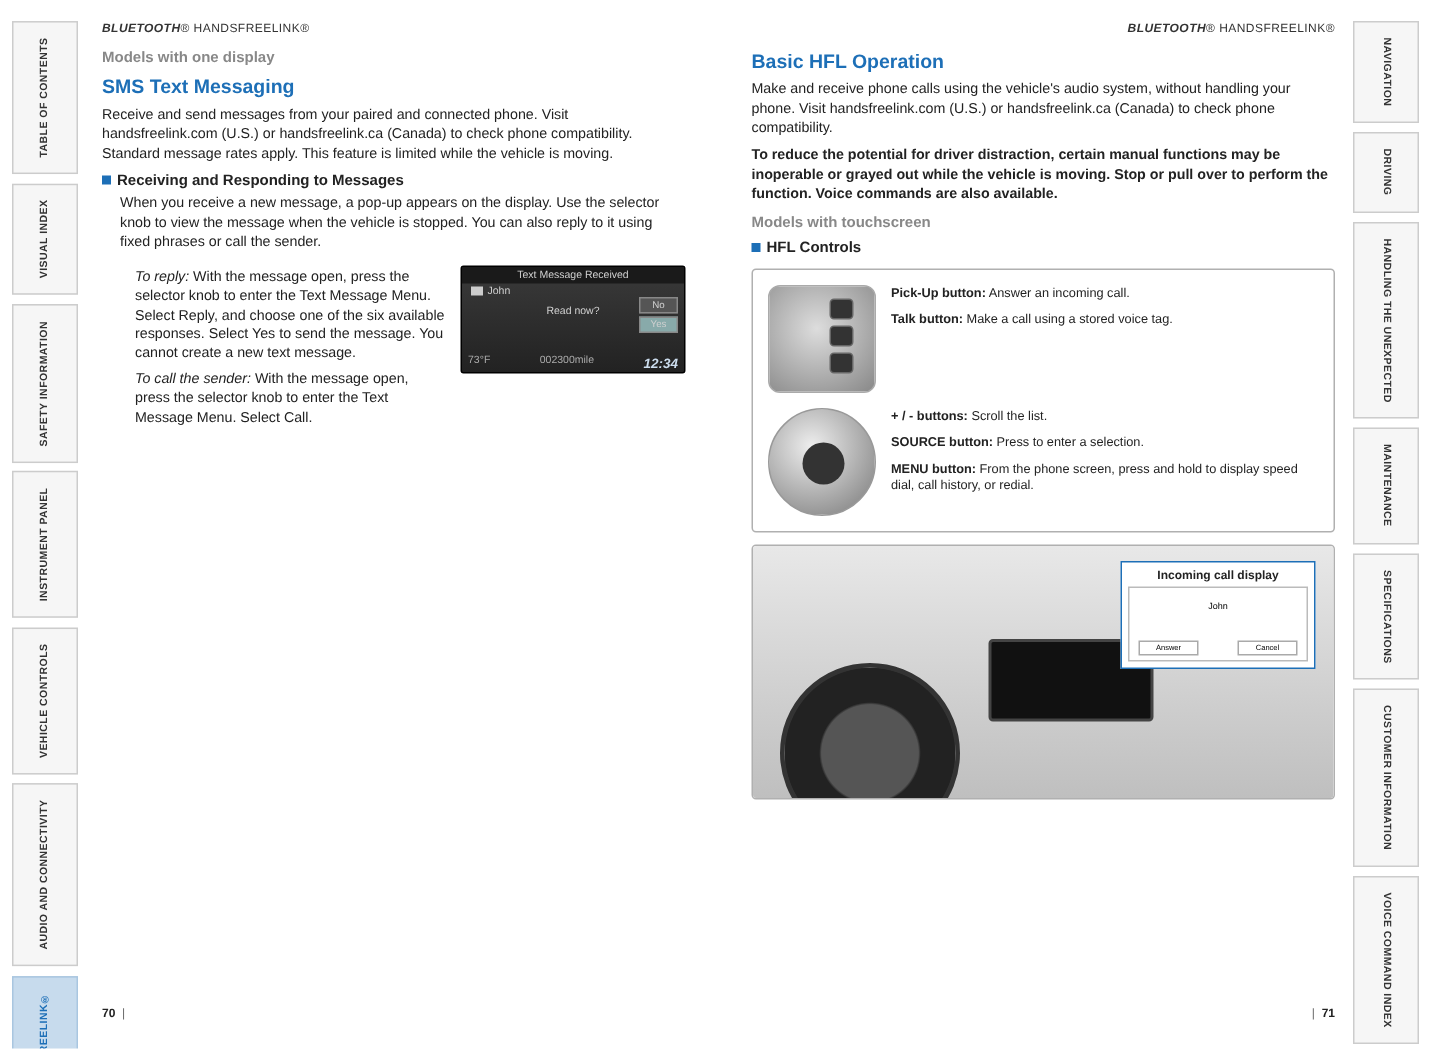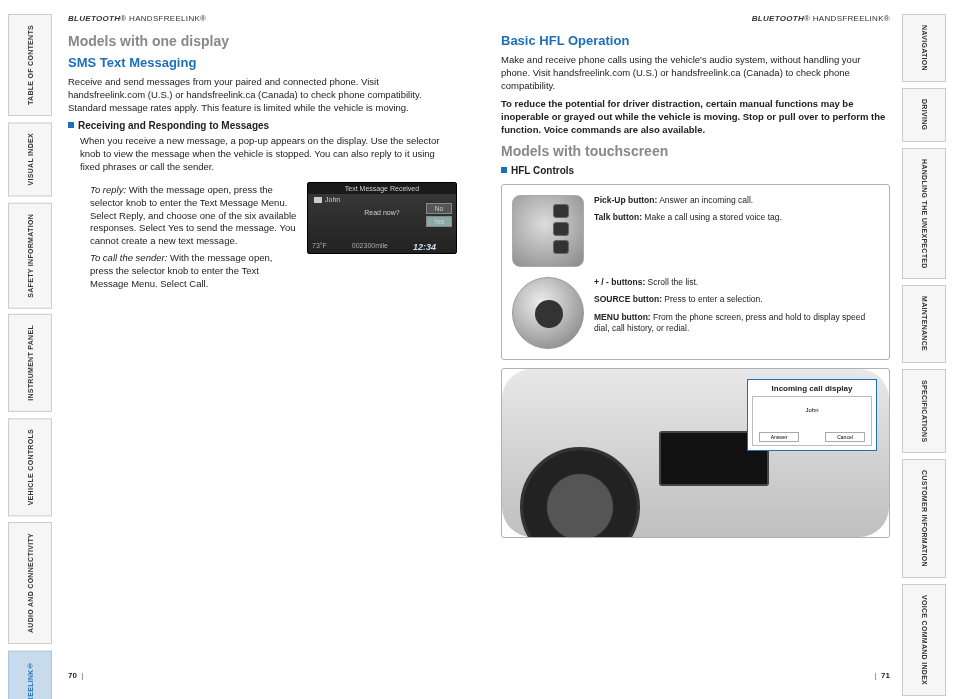--- a/index.html
+++ b/index.html
@@ -27,21 +27,21 @@
   .page-right { padding: 0 12px 0 22px; }
   .runhead {
     font-size: 8px;
     letter-spacing: 0.3px;
     color: #333;
     margin-bottom: 10px;
   }
   .runhead-right { text-align: right; }
   .runhead i { font-style: italic; font-weight: bold; }
   .models-note {
-    font-size: 14px;
+    font-size: 10px;
     color: #888;
     font-weight: bold;
     margin-bottom: 6px;
   }
   h2.section {
     color: #1d6fb7;
     font-size: 13px;
     font-weight: bold;
     margin-bottom: 6px;
   }
@@ -85,21 +85,21 @@
     margin-top:2px;
     flex-shrink:0;
   }
   .popup-title { background:#1a1a1a; padding:2px; font-size:7px; }
   .popup-from { text-align:left; padding:2px 6px; }
   .popup-envelope { display:inline-block; width:8px; height:6px; background:#ccc; margin-right:3px; vertical-align:middle; }
   .popup-read { margin-top:4px; font-size:7px; }
   .popup-btns { position:absolute; right:4px; top:20px; }
   .popup-btn { background:#555; border:1px solid #888; width:26px; font-size:6.5px; padding:1px 0; margin-bottom:2px; }
   .popup-btn.sel { background:#8aa; }
-  .popup-status { position:absolute; bottom:1px; left:4px; right:20px; display:flex; justify-content:space-between; font-size:7px; color:#aaa; }
+  .popup-status { position:absolute; bottom:1px; left:4px; right:4px; display:flex; justify-content:space-between; font-size:7px; color:#aaa; }
   .popup-time { font-style:italic; font-weight:bold; font-size:9px; color:#cde; }
 
   .bold-para { font-weight: bold; }
   .controls-box, .dash-box {
     border: 1px solid #b0b0b0;
     border-radius: 3px;
     padding: 10px;
     margin-top: 8px;
     position: relative;
   }
@@ -129,21 +129,20 @@
   .dial-center { position:absolute; left:22px; top:22px; width:28px; height:28px; border-radius:50%; background:#333; }
   .ctrl-desc { flex:1; }
   .ctrl-desc p { font-size:8.5px; line-height:1.35; color:#222; margin-bottom:6px; }
   .ctrl-desc b { font-weight:bold; }
 
   .dash-box { height:170px; overflow:hidden; padding:0; }
   .dash-img {
     width:100%; height:100%;
     background: linear-gradient(#e8e8e8 0%, #cfcfcf 60%, #bfbfbf 100%);
     position:relative;
-    border-radius:30px;
   }
   .dash-wheel {
     position:absolute; left:18px; bottom:-30px;
     width:120px; height:120px; border-radius:50%;
     background: radial-gradient(circle,#555 40%,#222 42%,#222 70%,#555 72%);
     border:3px solid #333;
   }
   .dash-screen {
     position:absolute; right:120px; top:62px;
     width:110px; height:55px; background:#111; border:2px solid #444; border-radius:3px;

